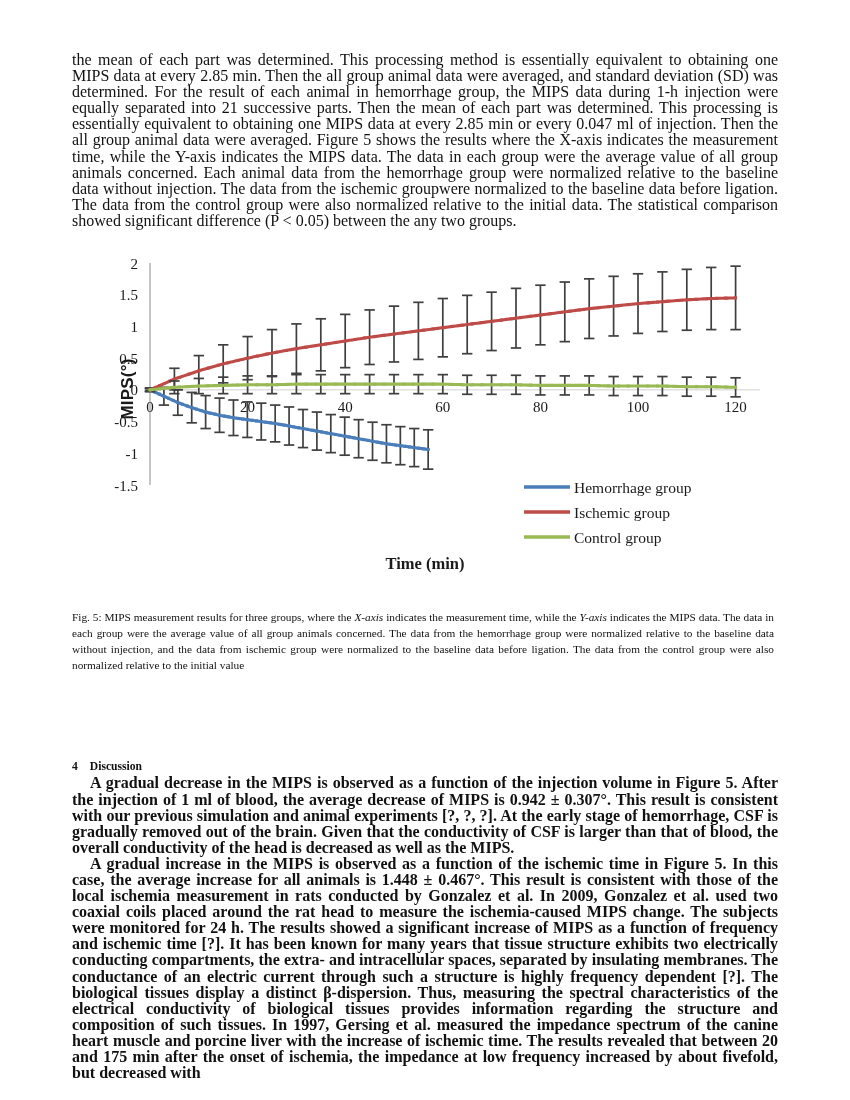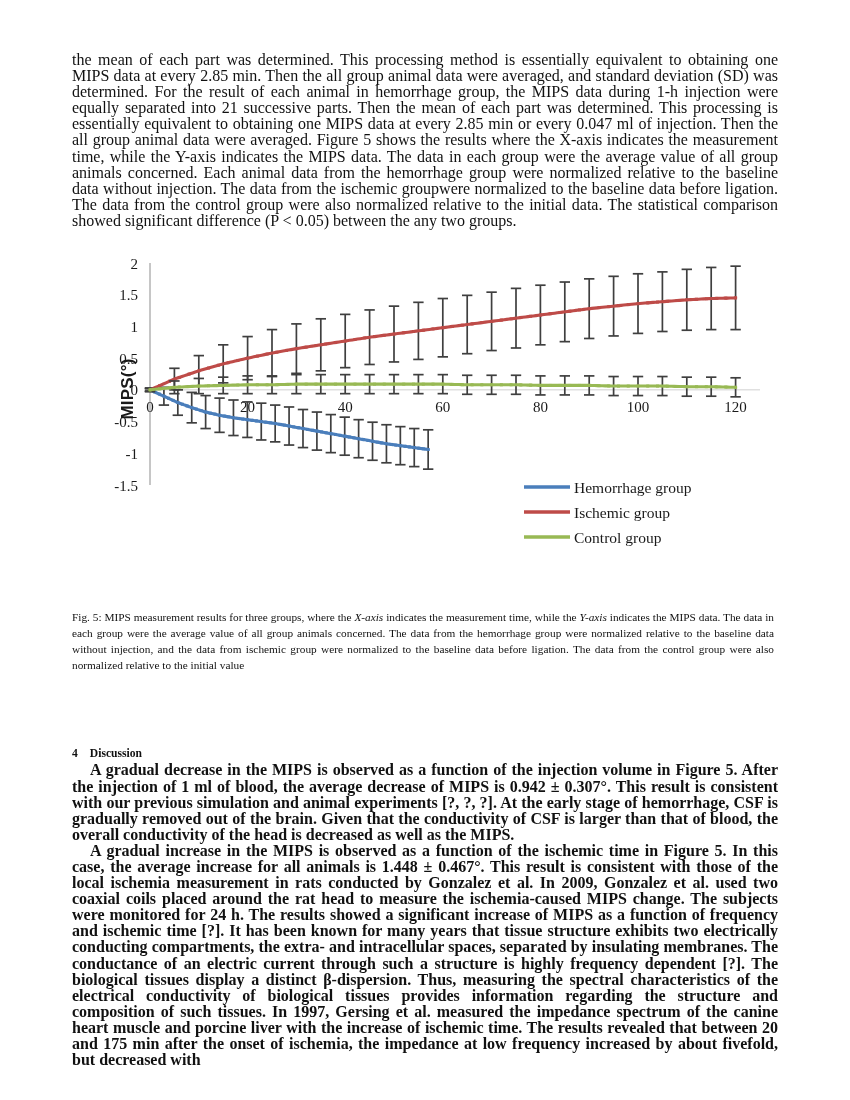--- a/index.html
+++ b/index.html
@@ -77,21 +77,21 @@
     font-size:11.3px;
     line-height:16.1px;
     text-align:justify;
     margin:14px 4px 0 0;
   }
 
   h2.section{
     font-family:"Liberation Serif", serif;
     font-size:11.6px;
     font-weight:bold;
-    margin:0 0 2px 0;
+    margin:13px 0 2px 0;
     padding:0;
   }
   h2.section .num{ margin-right:12px; }
   .gap{ height:74px; }
   .it{ font-style:italic; }
 </style>
 </head>
 <body>
 
 <div class="page">
@@ -542,20 +542,21 @@
             <line x1="452" y1="240" x2="498" y2="240" stroke="#4a7ebb" stroke-width="3.4" stroke-linecap="butt"></line>
             <text x="502" y="245.5" class="legend-text">Hemorrhage group</text>
             <line x1="452" y1="265" x2="498" y2="265" stroke="#be4b48" stroke-width="3.4" stroke-linecap="butt"></line>
             <text x="502" y="270.5" class="legend-text">Ischemic group</text>
             <line x1="452" y1="290" x2="498" y2="290" stroke="#98b954" stroke-width="3.4" stroke-linecap="butt"></line>
             <text x="502" y="295.5" class="legend-text">Control group</text>
           </g>
         </svg>
     </div>
 
+    <div class="xlabel">Time (min)</div>
   </div>
 
   <p class="caption"><span>Fig. 5:</span><span> MIPS measurement results for three groups, where the </span><span class="it">X-axis</span><span> indicates the measurement time, while the </span><span class="it">Y-axis</span><span> indicates the MIPS data. The data in each group were the average value of all group animals concerned. The data from the hemorrhage group were normalized relative to the baseline data without injection, and the data from ischemic group were normalized to the baseline data before ligation. The data from the control group were also normalized relative to the initial value</span></p>
 
   <div class="gap"></div>
 
   <h2 class="section"><span class="num">4</span><span>Discussion</span></h2>
 
   <p class="body indent">A gradual decrease in the MIPS is observed as a function of the injection volume in Figure 5. After the injection of 1 ml of blood, the average decrease of MIPS is 0.942 ± 0.307°. This result is consistent with our previous simulation and animal experiments [?, ?, ?]. At the early stage of hemorrhage, CSF is gradually removed out of the brain. Given that the conductivity of CSF is larger than that of blood, the overall conductivity of the head is decreased as well as the MIPS.</p>
 

